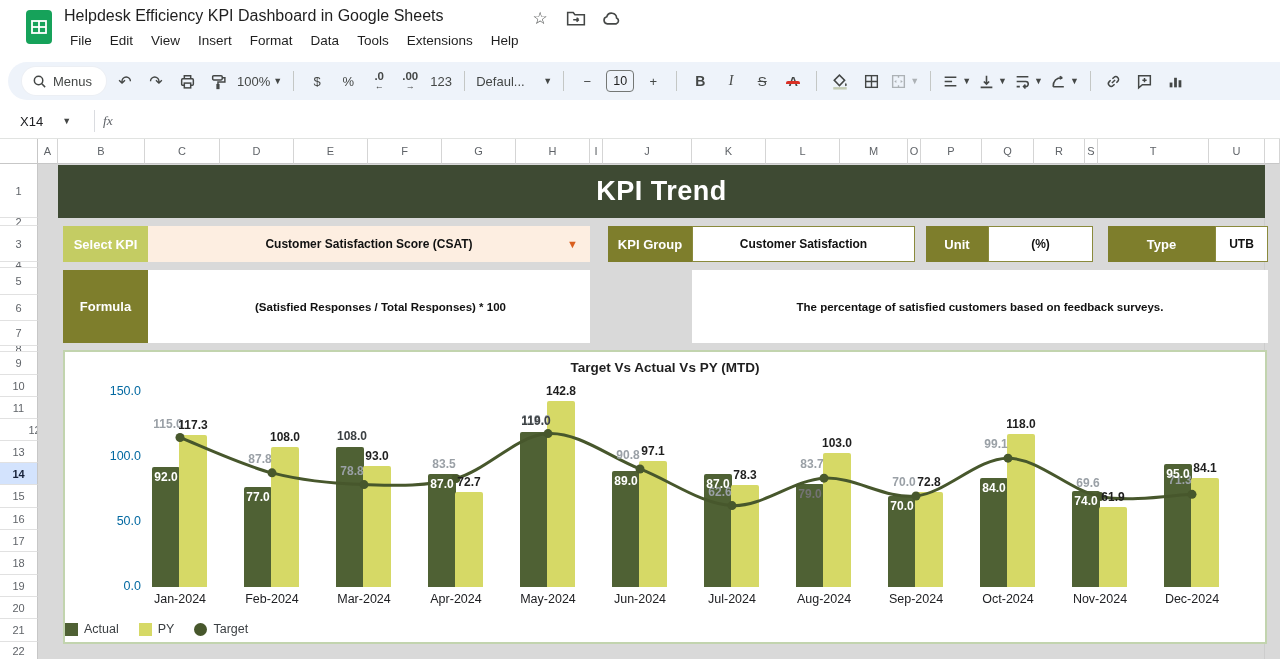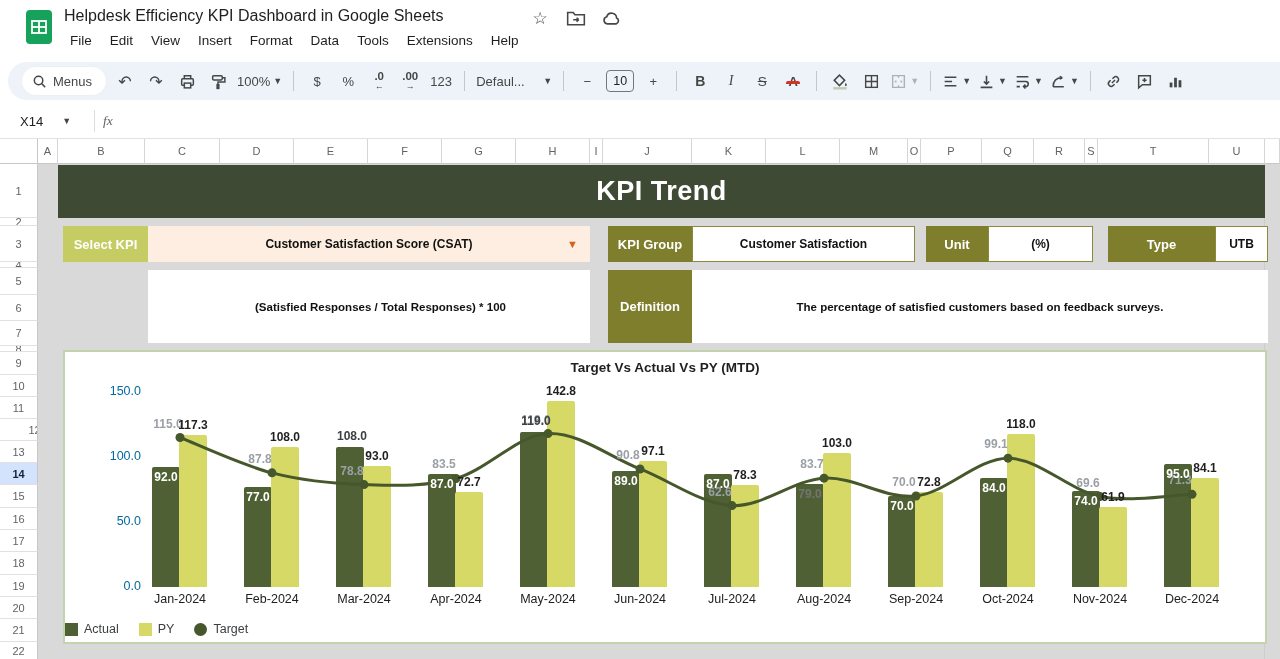--- a/index.html
+++ b/index.html
@@ -325,22 +325,22 @@
     <span>Customer Satisfaction Score (CSAT)</span>
     <span class="dd-arrow">▼</span>
   </div>
   <div class="olabel" style="left:608px; top:226px; width:84px; height:36px;">KPI Group</div>
   <div class="vcell bordered" style="left:692px; top:226px; width:223px; height:36px;">Customer Satisfaction</div>
   <div class="olabel" style="left:926px; top:226px; width:62px; height:36px;">Unit</div>
   <div class="vcell bordered" style="left:988px; top:226px; width:105px; height:36px;">(%)</div>
   <div class="olabel" style="left:1108px; top:226px; width:107px; height:36px;">Type</div>
   <div class="vcell bordered" style="left:1215px; top:226px; width:53px; height:36px;">UTB</div>
 
+  <div class="olabel" style="left:63px; top:270px; width:85px; height:73px;">Formula</div>
   <div class="vcell small-txt" style="left:148px; top:270px; width:442px; height:73px;padding-left:23px;">(Satisfied Responses / Total Responses) * 100</div>
-  <div class="olabel" style="left:608px; top:270px; width:84px; height:73px;">Definition</div>
   <div class="vcell small-txt" style="left:692px; top:270px; width:576px; height:73px;">The percentage of satisfied customers based on feedback surveys.</div>
 
   <div class="chartbox">
     <div id="plot">
       <div class="c-title">Target Vs Actual Vs PY (MTD)</div>
       <div class="legend" id="legend">
           <span class="lg-item">
             <span class="sw-sq" style="background: rgb(79, 97, 52);"></span>
             <span>Actual</span>
           </span>

